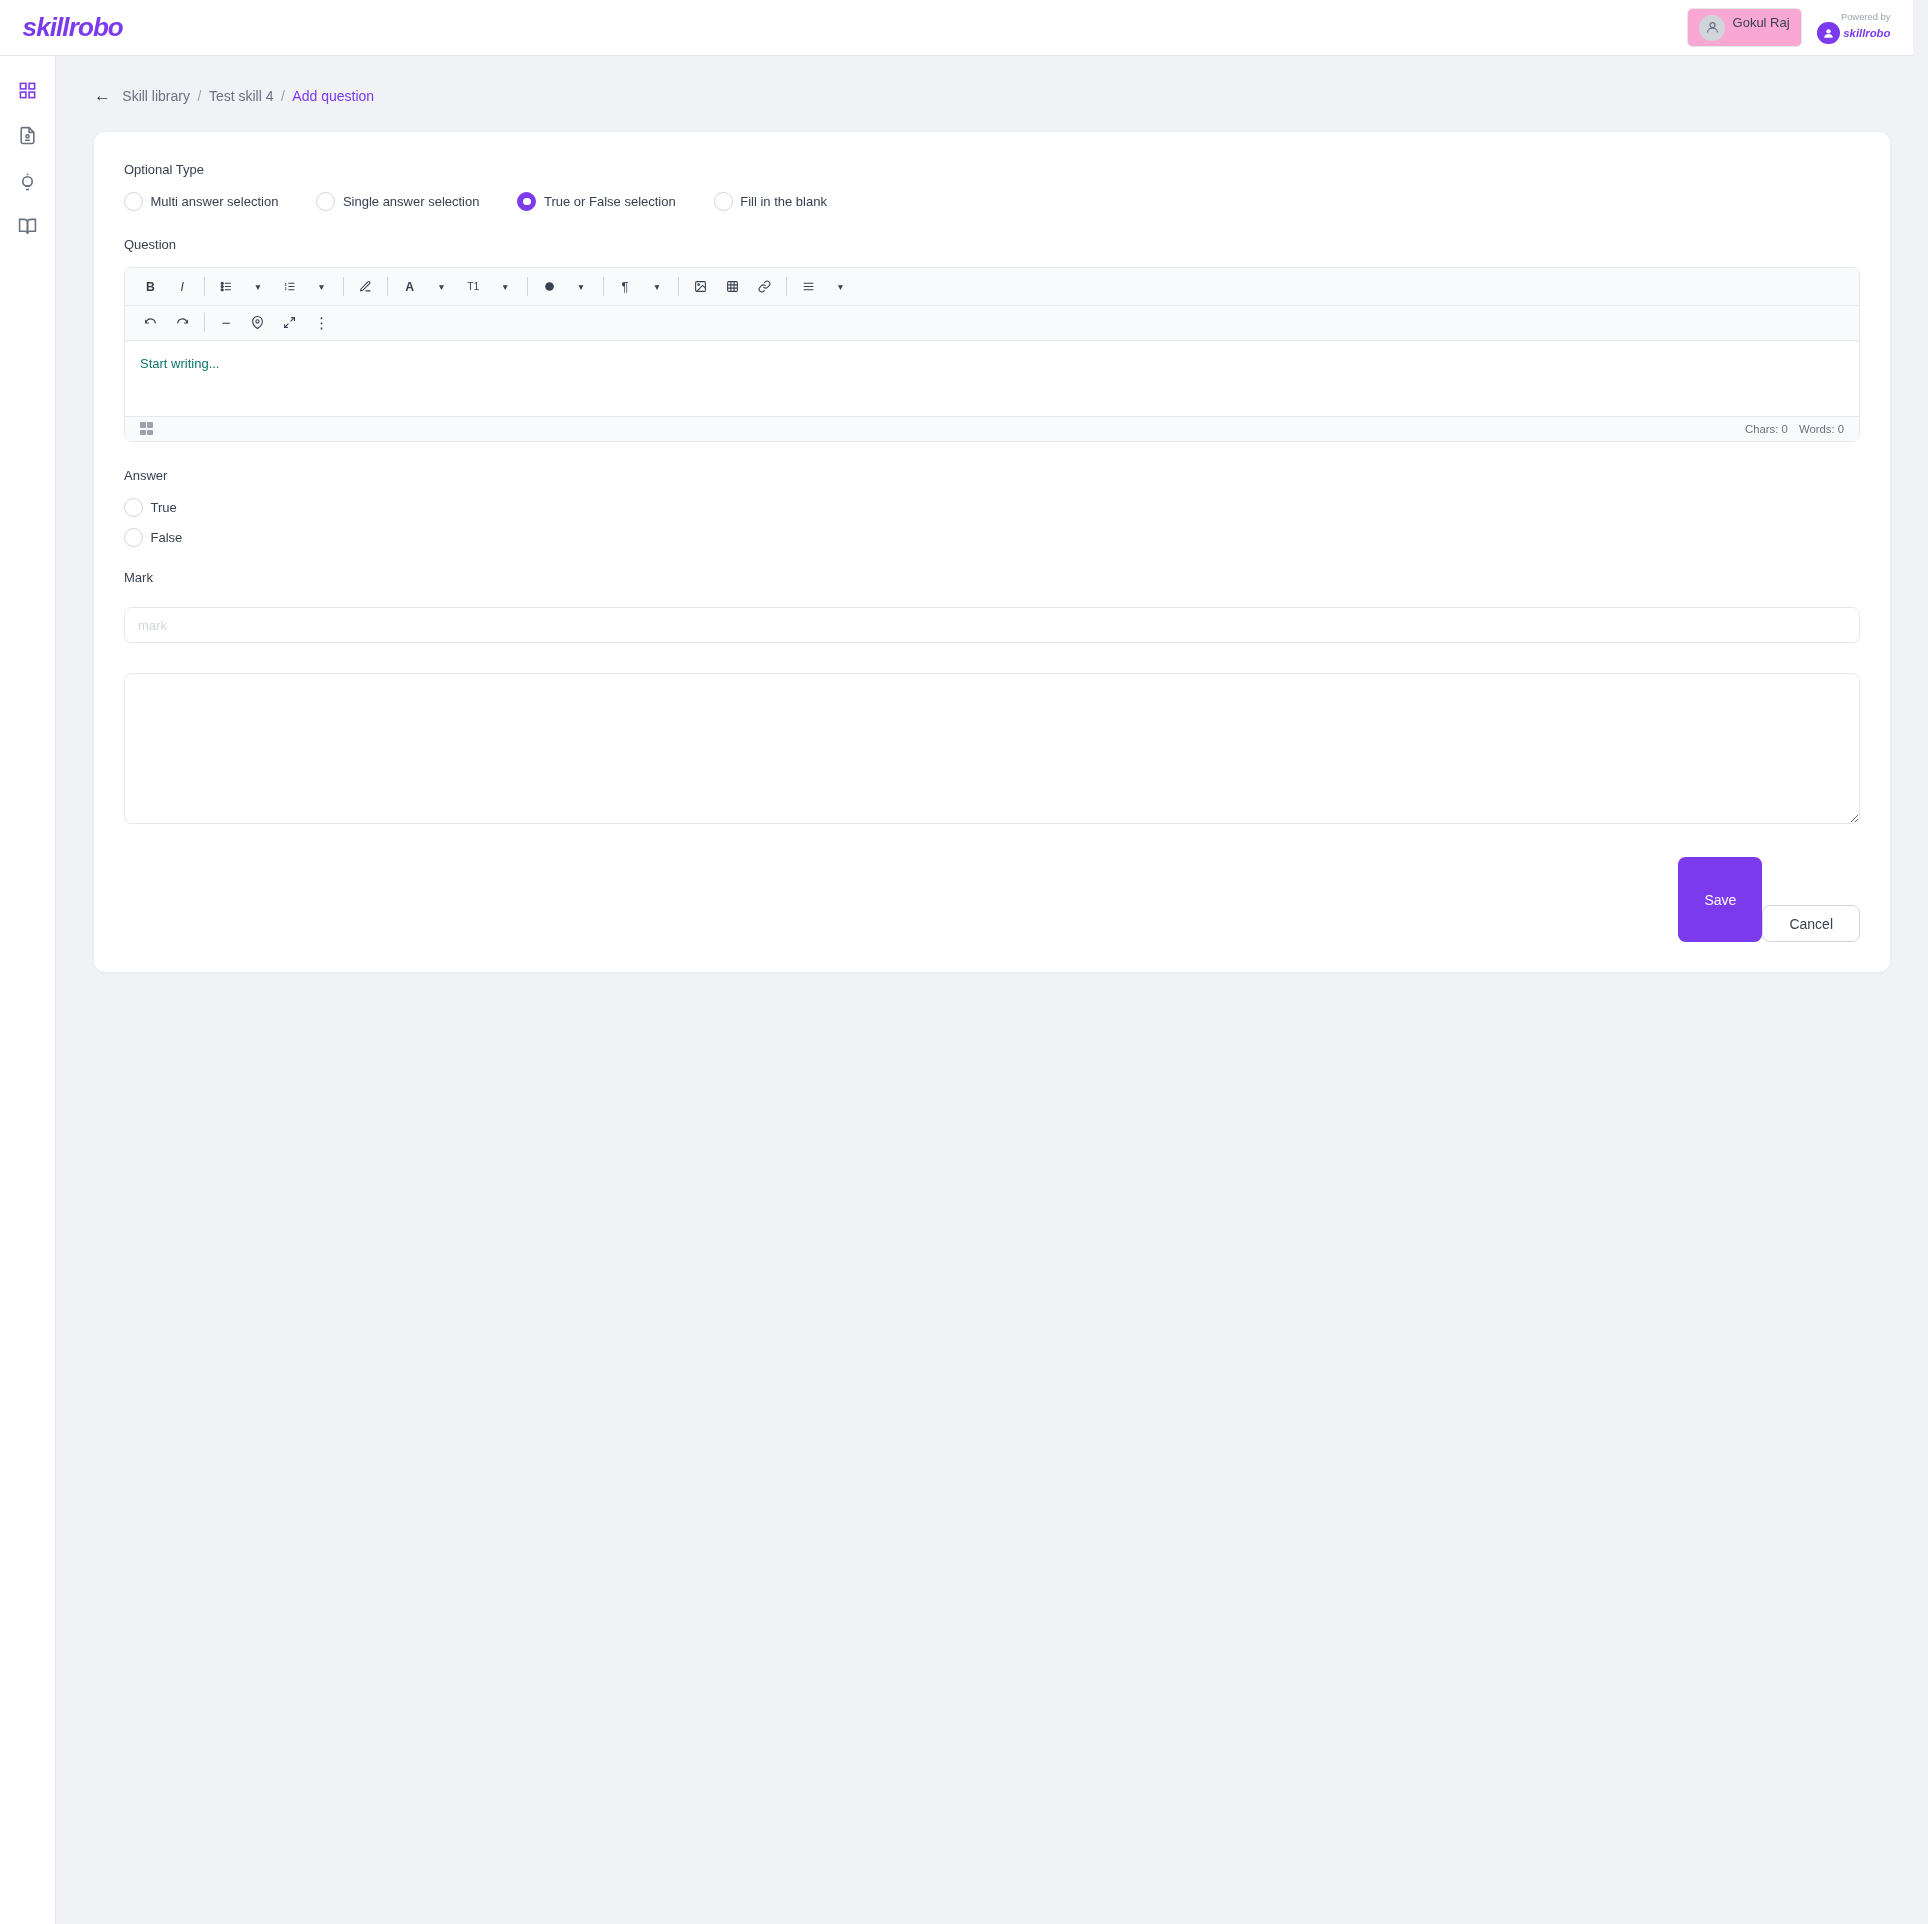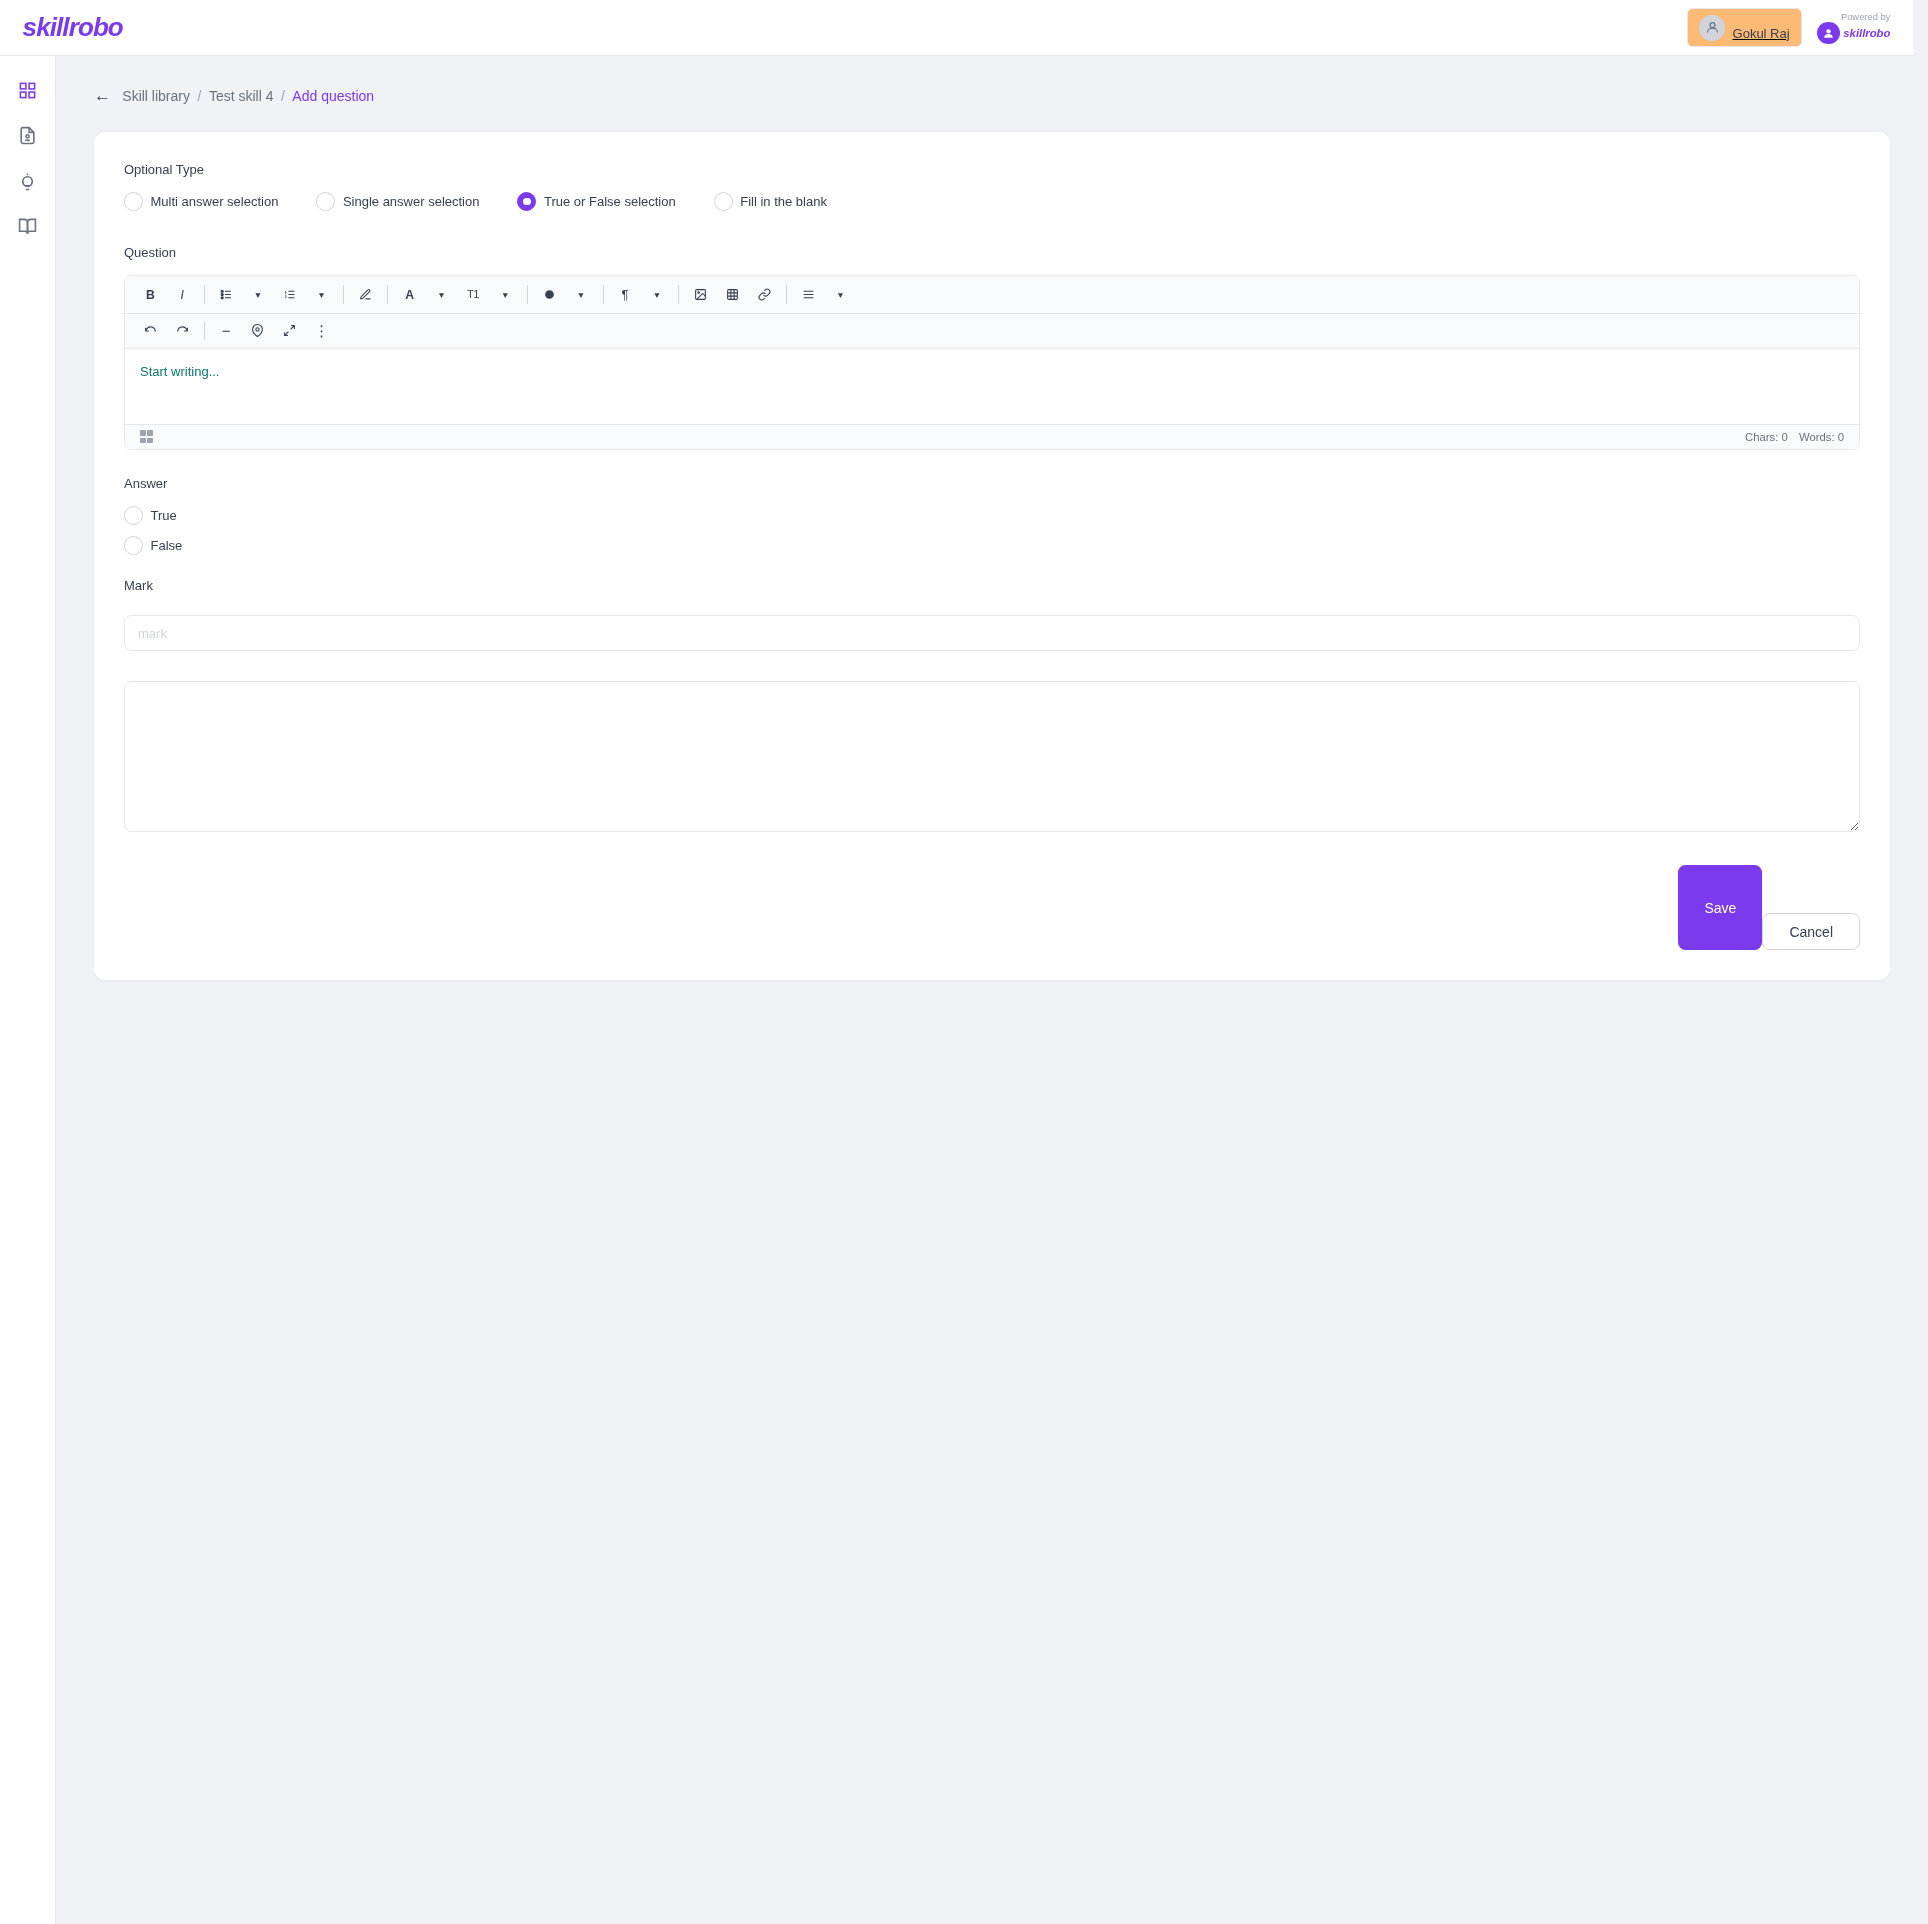--- a/index.html
+++ b/index.html
@@ -25,27 +25,26 @@
       font-style: italic;
       letter-spacing: -0.9px;
     }
     .header-right {
       display: flex;
       align-items: center;
       gap: 15px;
     }
     .user-info {
       display: flex;
-      align-items: flex-end;
+      align-items: flex-start;
       gap: 7.5px;
       border: 0.9px solid #e5e7eb;
       border-radius: 5.6px;
       padding: 5.6px 11.3px;
-      background: #fdba74;
-      text-decoration: underline;
+      background: #f9a8d4;
     }
     .user-avatar {
       width: 26px;
       height: 26px;
       border-radius: 50%;
       background: #d1d5db;
       display: flex;
       align-items: center;
       justify-content: center;
       font-size: 11.3px;
@@ -125,21 +124,21 @@
     
     .section-label {
       font-size: 13px;
       font-weight: 500;
       color: #374151;
       margin-bottom: 15px;
     }
     .question-types {
       display: flex;
       gap: 38px;
-      margin-bottom: 34px;
+      margin-bottom: 26px;
       flex-wrap: wrap;
     }
     .radio-option {
       display: flex;
       align-items: center;
       gap: 7.5px;
       cursor: pointer;
       font-size: 13px;
       color: #374151;
     }

